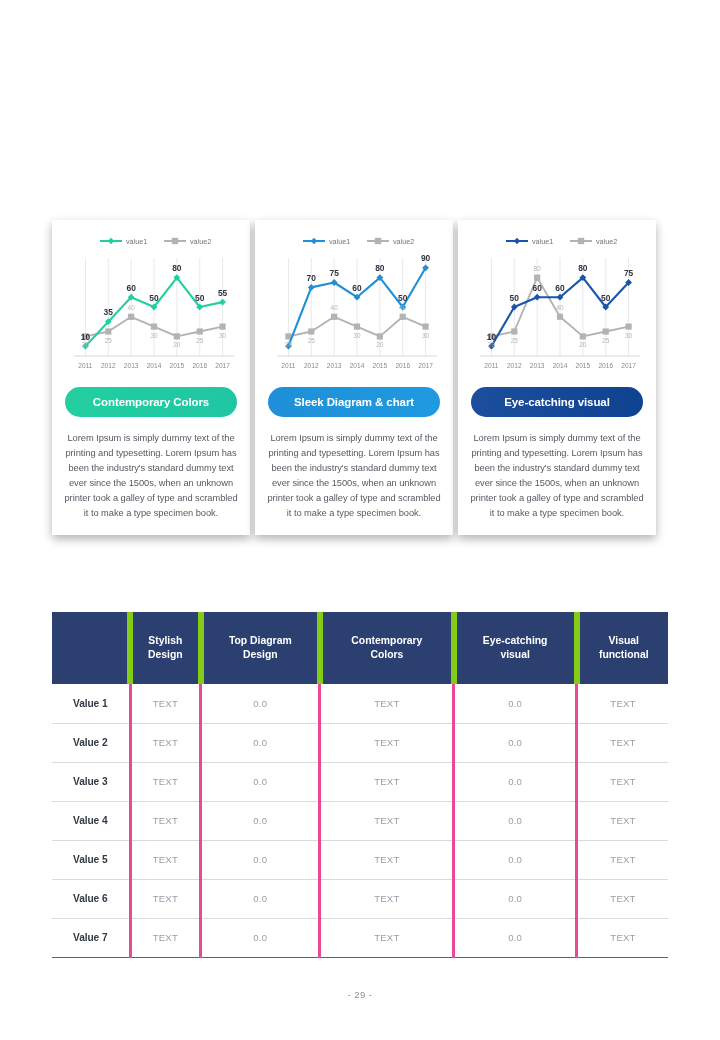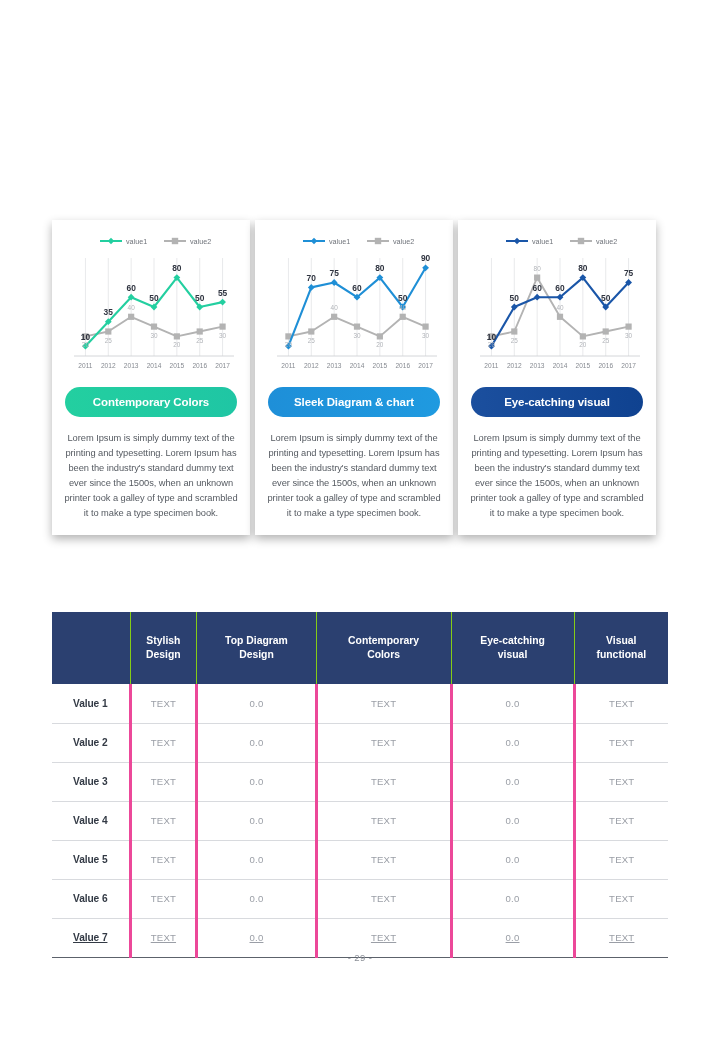--- a/index.html
+++ b/index.html
@@ -58,37 +58,37 @@
     margin-top:14px; width:176px; text-align:center;
     font-size:9.3px; line-height:1.62; color:#555a61; letter-spacing:-0.05px;
   }
 
   
   .table-wrap { position:absolute; left:52px; top:612px; width:616px; }
   table { border-collapse:collapse; width:616px; }
   thead th {
     background:#2b4070; color:#ffffff; font-size:10.4px; font-weight:bold;
     height:72px; vertical-align:middle; line-height:1.35;
-    border-right:1px solid #84cc16;
+    border-right:6px solid #84cc16;
   }
   thead th:last-child { border-right:none; }
   thead th.corner { width:78px; }
   tbody td {
     height:39px; font-size:9.6px; color:#9a9ea6; text-align:center;
     border-bottom:1px solid #d8dade; border-right:3px solid #ec4899;
     letter-spacing:0.2px;
   }
   tbody td:last-child { border-right:none; }
   tbody td.rowhead {
     color:#333a45; font-weight:bold; font-size:10.2px; letter-spacing:-0.1px;
   }
-  tbody tr:last-child td { border-bottom:1.4px solid #5c626b;text-decoration:underline; }
+  tbody tr:last-child td { border-bottom:1.4px solid #5c626b; }
 
   .page-num {
-    position:absolute; left:0; top:952px; width:720px; text-align:center;
+    position:absolute; left:0; top:989px; width:720px; text-align:center;
     font-size:9.5px; color:#8c9098; letter-spacing:0.4px;
   }
 </style>
 </head>
 <body>
 
 <div class="slide">
 
   <div class="hero">
     <div class="hero-inner">

